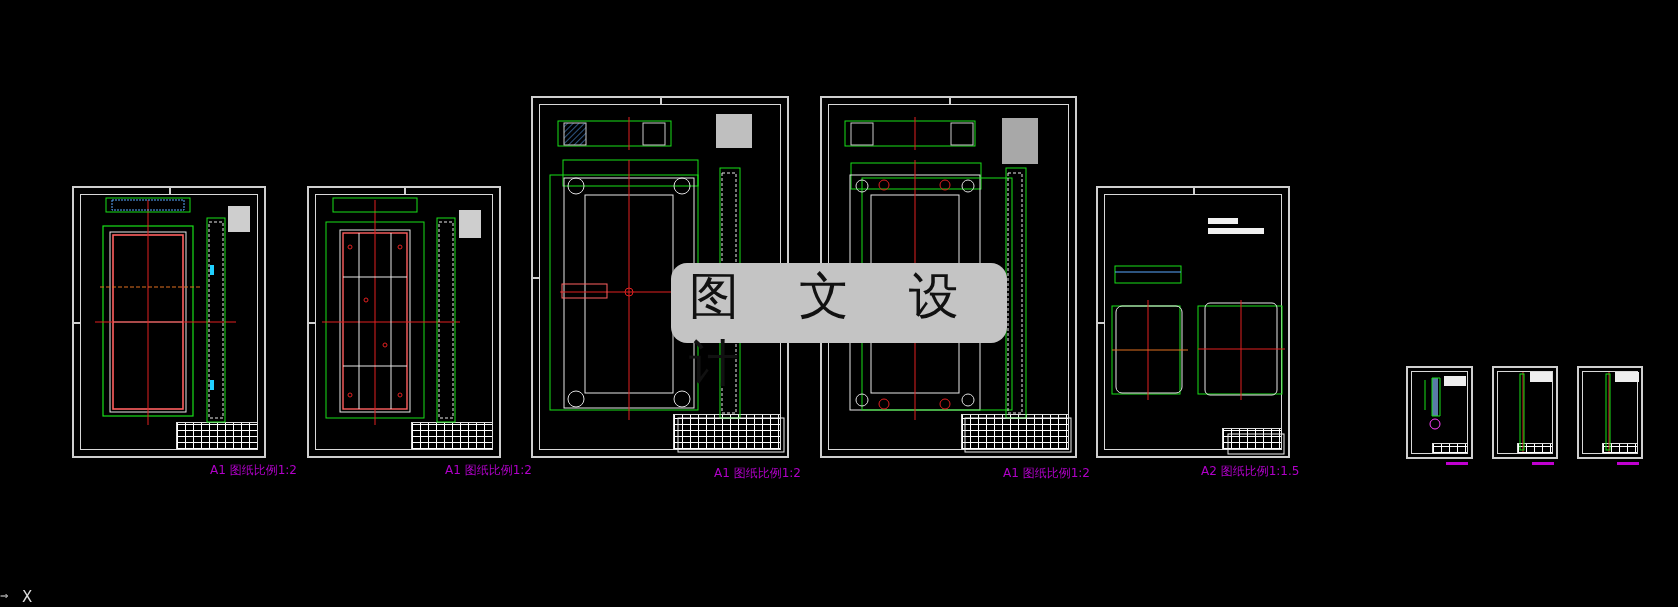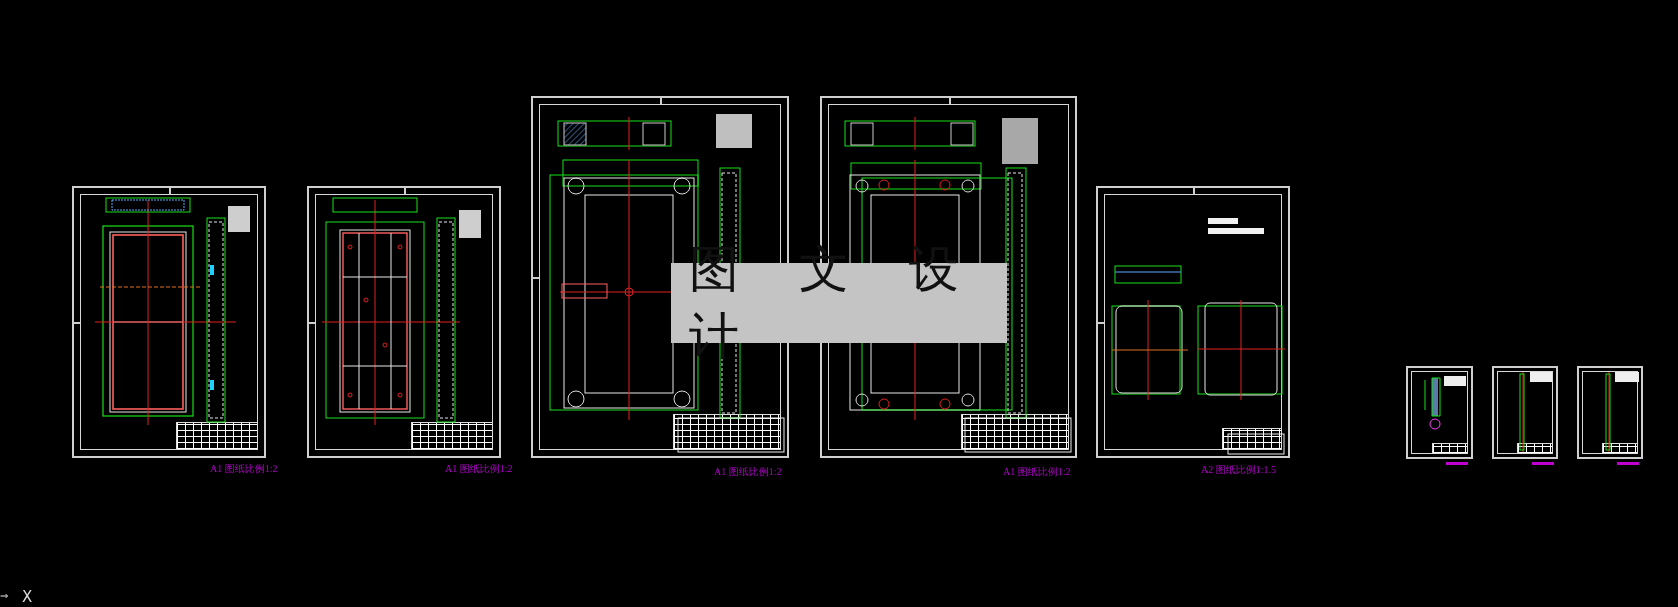--- a/index.html
+++ b/index.html
@@ -4,22 +4,22 @@
 <style>
   html,body{margin:0;padding:0;background:#000;}
   body{width:1678px;height:607px;position:relative;overflow:hidden;font-family:"DejaVu Sans",sans-serif;}
   .sheet{position:absolute;border:2px solid #cfcfcf;box-sizing:border-box;}
   .sheet .inner{position:absolute;left:6px;top:6px;right:6px;bottom:6px;border:1.5px solid #d8d8d8;}
   .sheet .tick-top{position:absolute;top:-2px;width:2px;height:8px;background:#cfcfcf;left:50%;}
   .sheet .tick-left{position:absolute;left:-2px;height:2px;width:8px;background:#cfcfcf;top:50%;}
   .titleblock{position:absolute;right:6px;bottom:6px;border:1px solid #ddd;background:
      repeating-linear-gradient(90deg,#fff 0 1px,transparent 1px 8px),
      repeating-linear-gradient(0deg,#fff 0 1px,transparent 1px 6px);}
-  .caption{position:absolute;color:#b000c8;font-size:10px;white-space:nowrap;filter:blur(0.4px);font-family:Liberation Serif, serif;}
-  .watermark{position:absolute;left:671px;top:263px;width:336px;height:80px;background:#c4c4c4;display:flex;align-items:center;justify-content:center;}
+  .caption{position:absolute;color:#b000c8;font-size:12px;white-space:nowrap;filter:blur(0.4px);}
+  .watermark{position:absolute;left:671px;top:263px;width:336px;height:80px;background:#c4c4c4;display:flex;justify-content:center;border-radius:16px;}
   .watermark span{font-family:"DejaVu Serif",serif;font-size:50px;color:#111;letter-spacing:22px;padding-left:18px;}
   .ucs{position:absolute;left:22px;top:588px;color:#ddd;font-size:15px;}
   .ucs-arrow{position:absolute;left:0;top:590px;color:#ddd;font-size:10px;}
   svg{position:absolute;left:0;top:0;}
 </style>
 </head>
 <body>
 
 <div class="sheet" style="left:72px;top:186px;width:194px;height:272px;">
     <div class="inner"></div>

